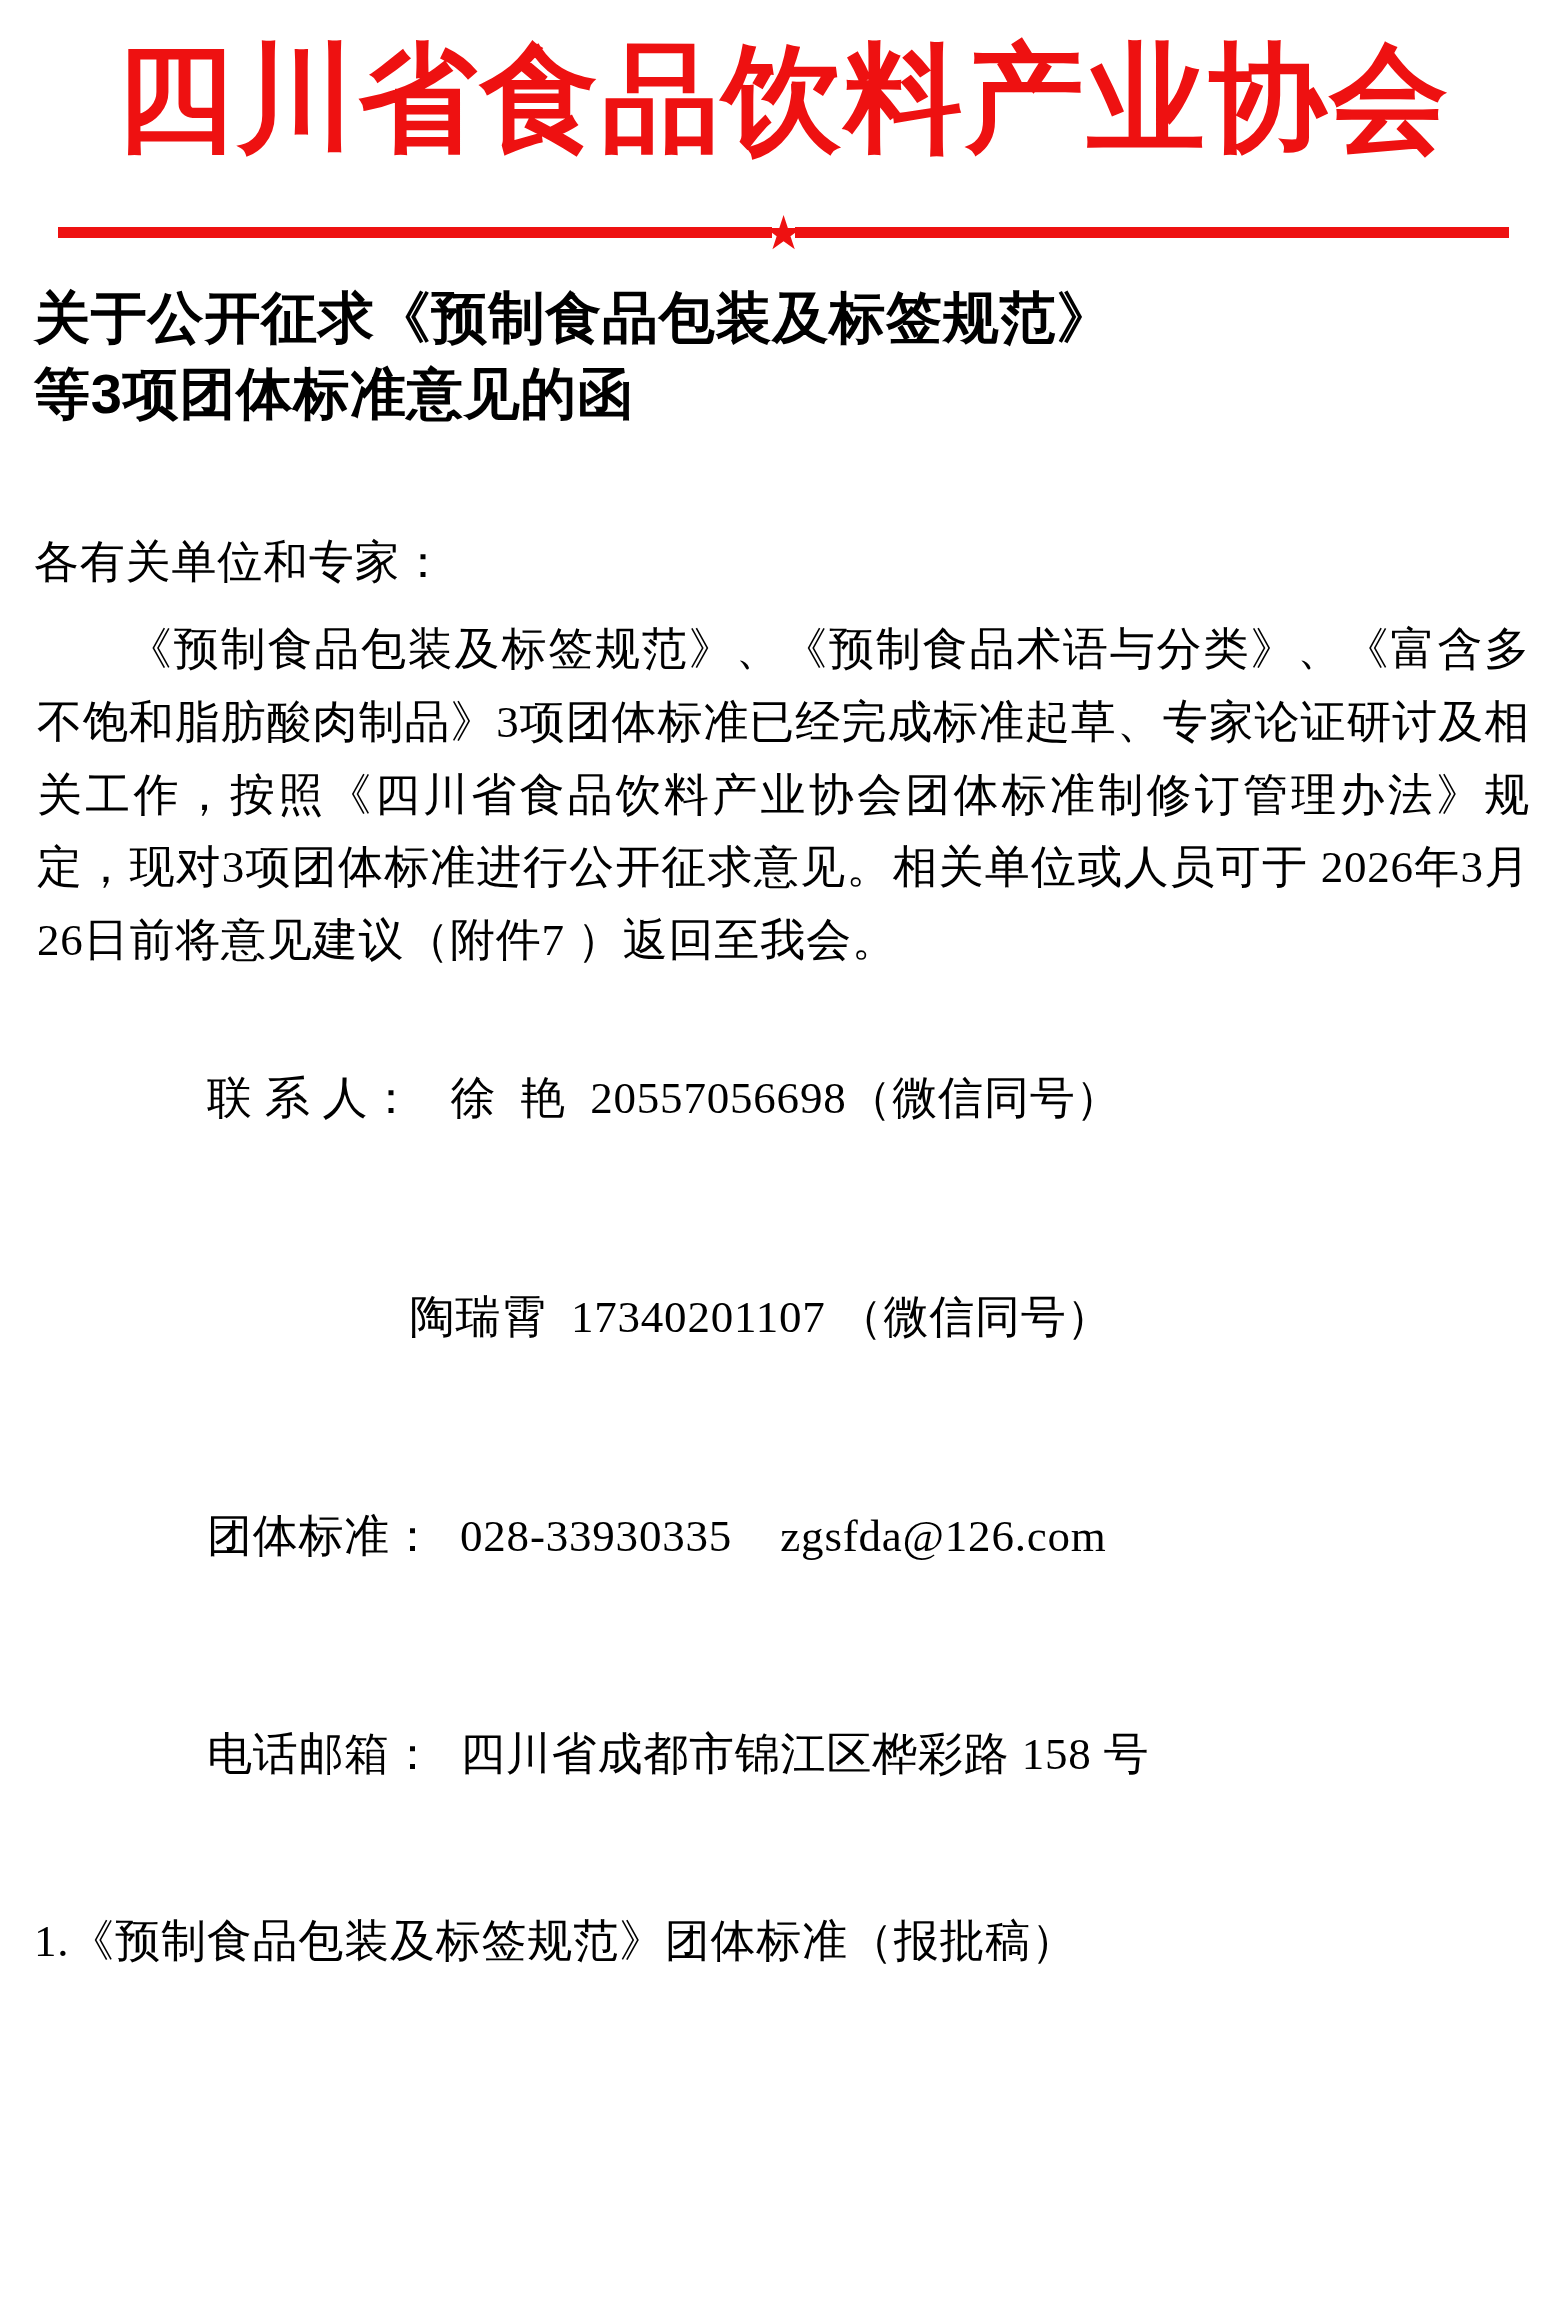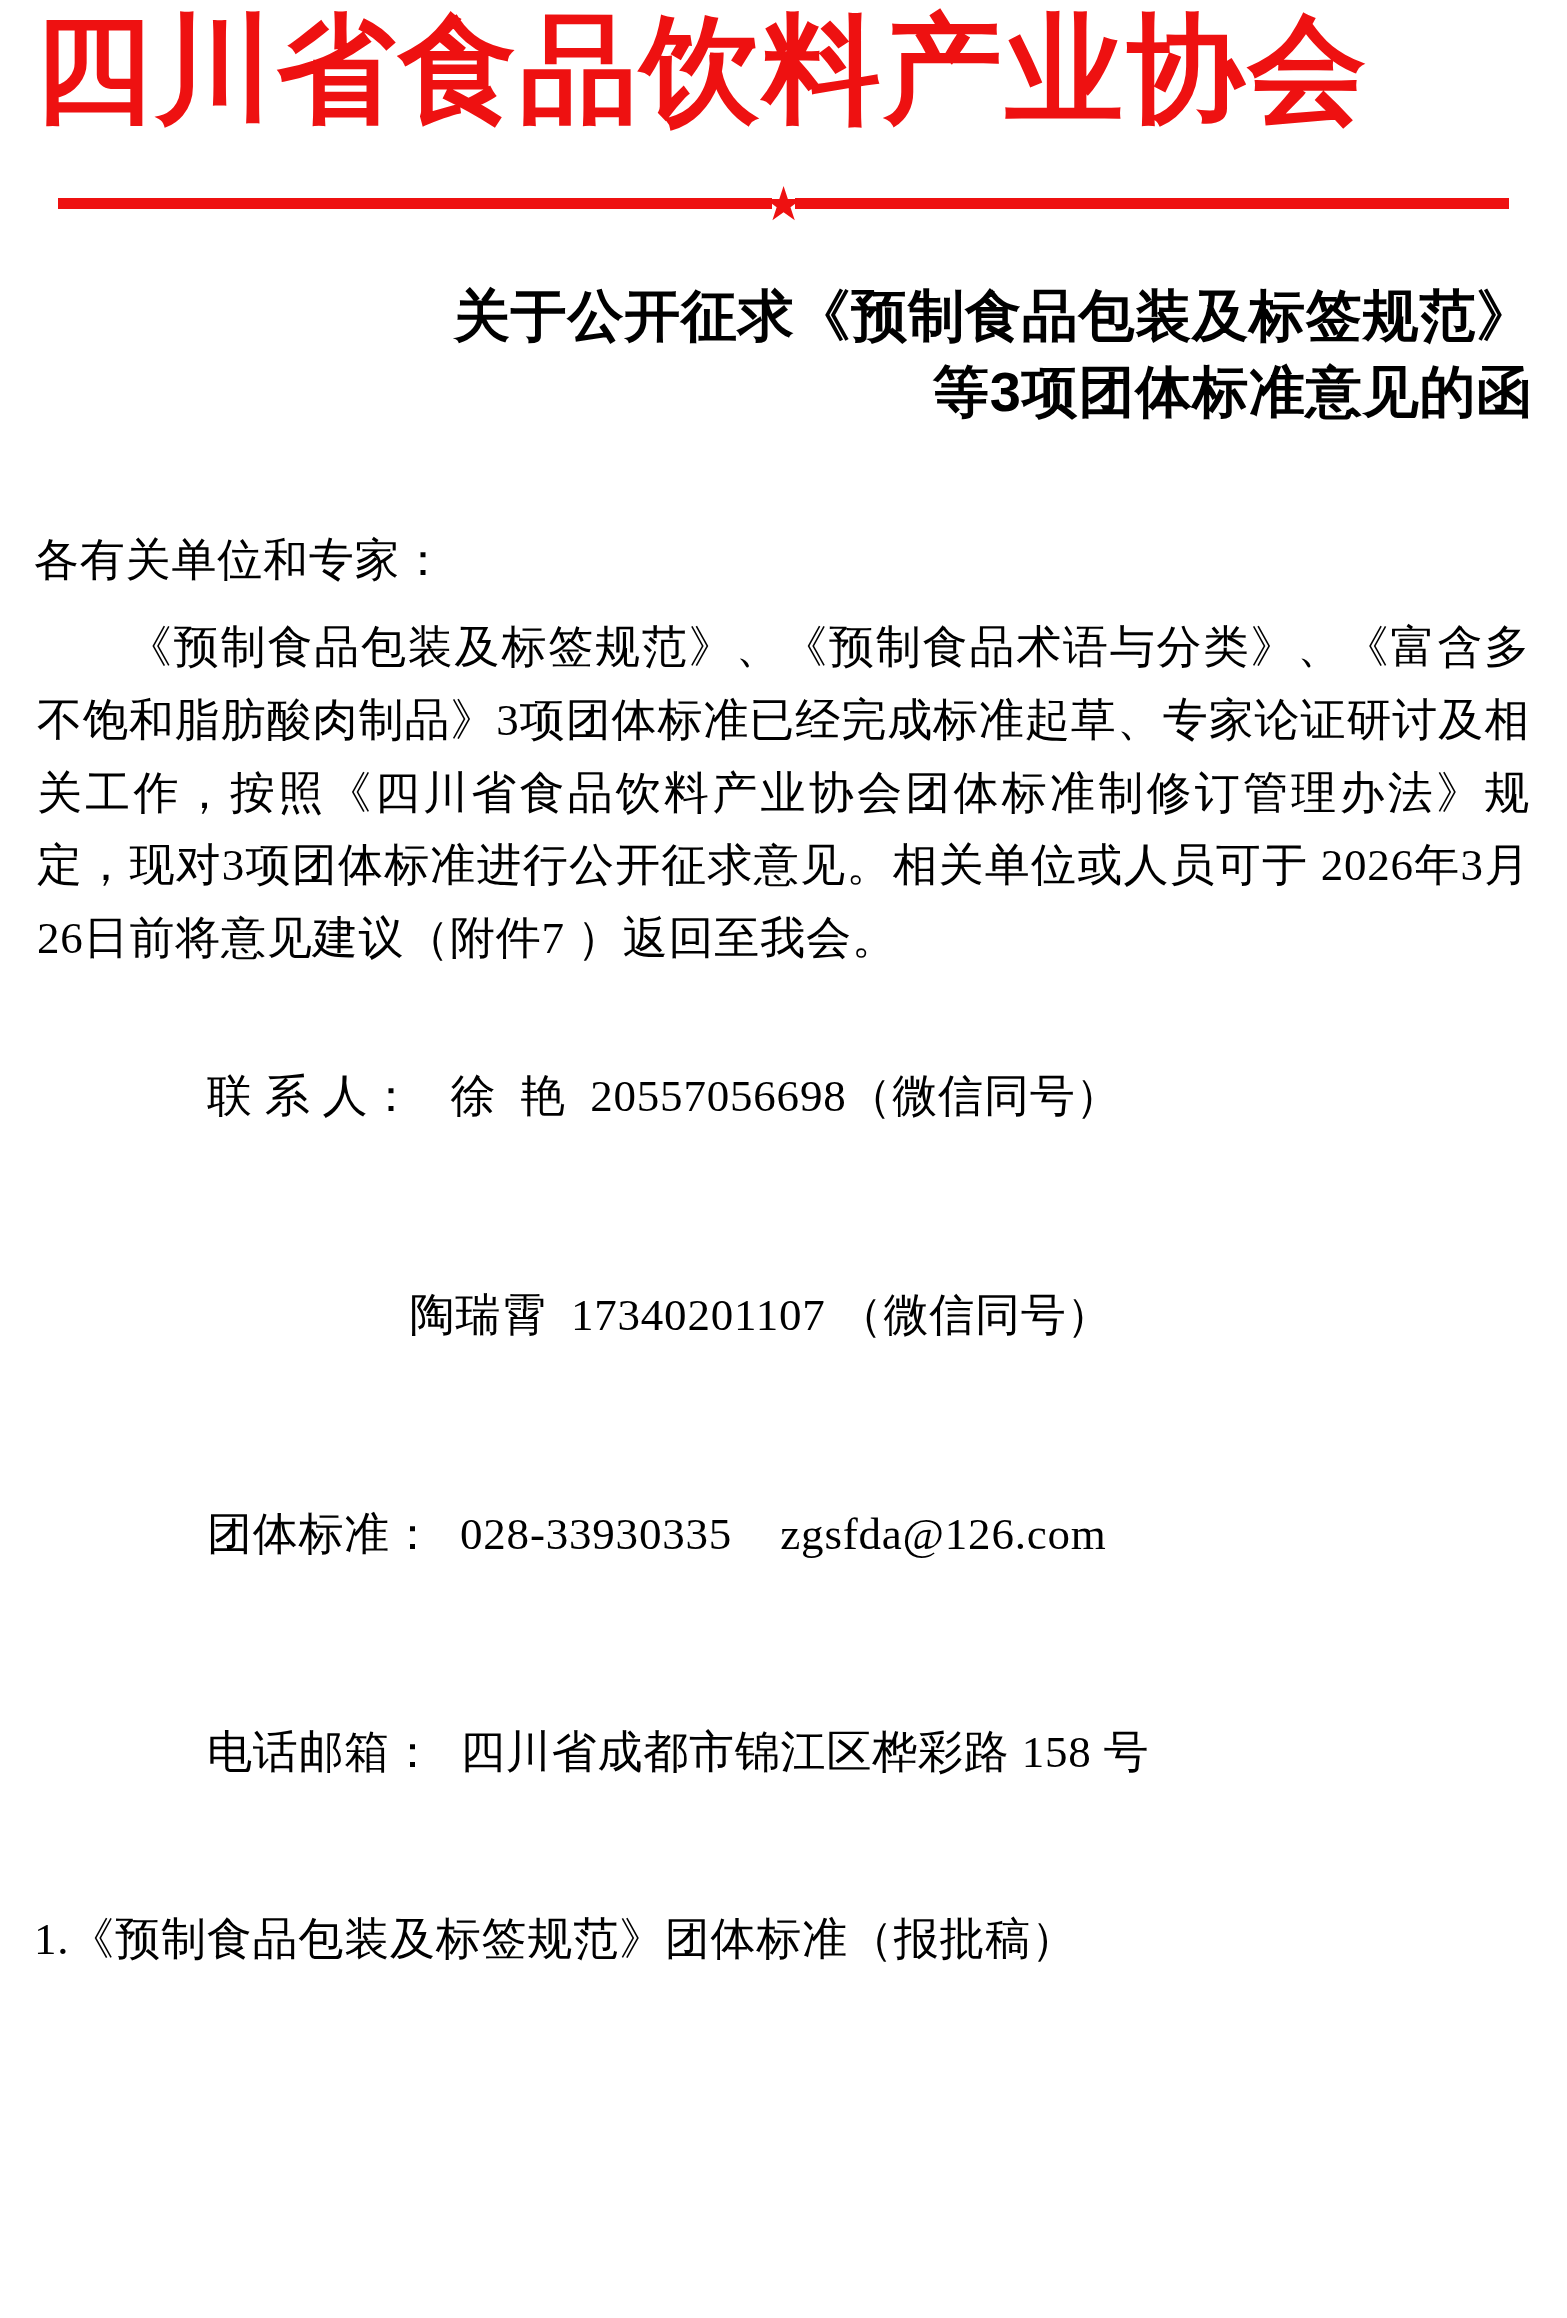--- a/index.html
+++ b/index.html
@@ -16,21 +16,22 @@
     width: 1567px;
     height: 2319px;
     background: #ffffff;
     overflow: hidden;
     box-sizing: border-box;
     padding: 0 34px;
   }
 
   
   .letterhead {
-    text-align: left;
+    text-align: center;
+    padding-top: 29px;
   }
   .letterhead-title {
     color: #ee1111;
     font-family: "Liberation Sans", "DejaVu Sans", sans-serif;
     font-weight: bold;
     font-size: 118px;
     line-height: 1.18;
     letter-spacing: 3.4px;
     white-space: nowrap;
   }
@@ -53,26 +54,26 @@
     left: 50%;
     top: 1.7px;
     transform: translateX(-50%);
     color: #ee1111;
     font-size: 47px;
     line-height: 39px;
   }
 
   
   .doc-title {
-    text-align: right;
+    text-align: left;
     font-family: "Liberation Sans", "DejaVu Sans", sans-serif;
     font-weight: bold;
     font-size: 56px;
     line-height: 1.35;
-    margin-top: 51px;
+    margin-top: 24px;
     letter-spacing: 0.8px;
   }
   .doc-title .line2 { display: block; }
 
   
   .body-text {
     margin-top: 95px;
     font-size: 45px;
     line-height: 1.62;
     letter-spacing: 0.8px;

